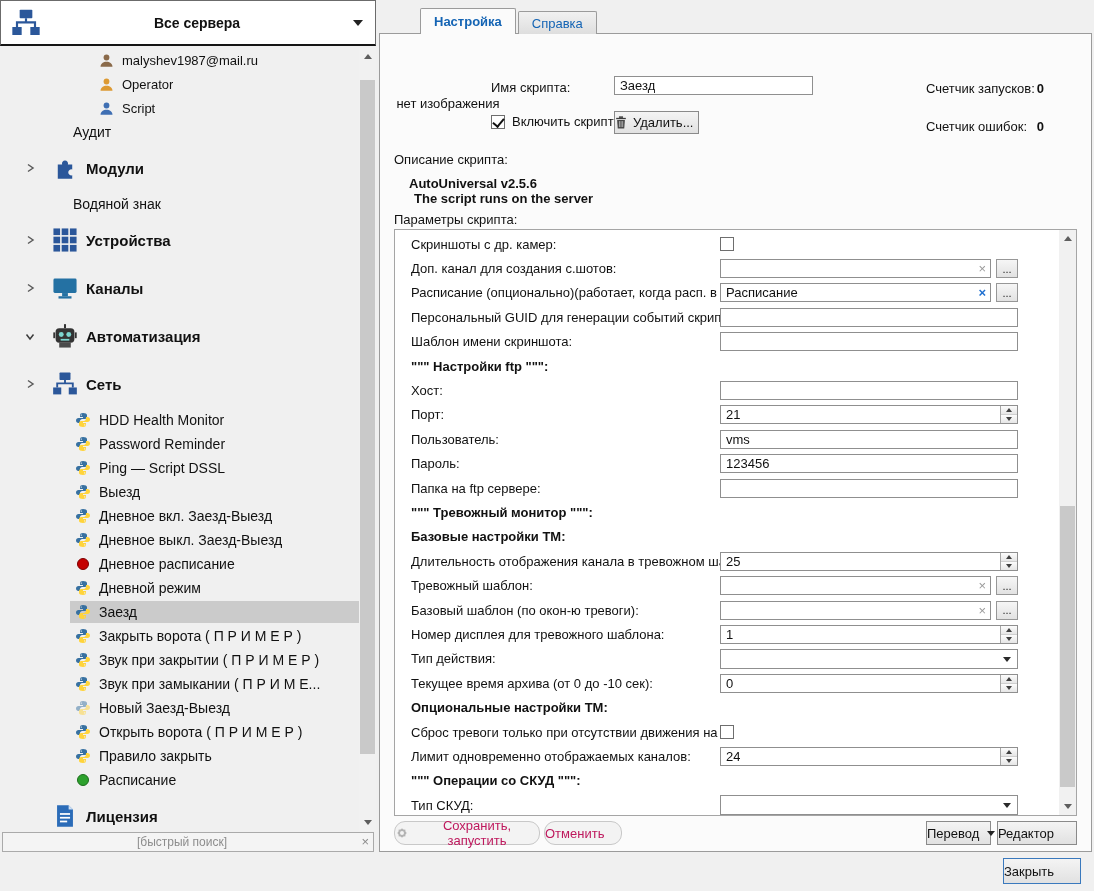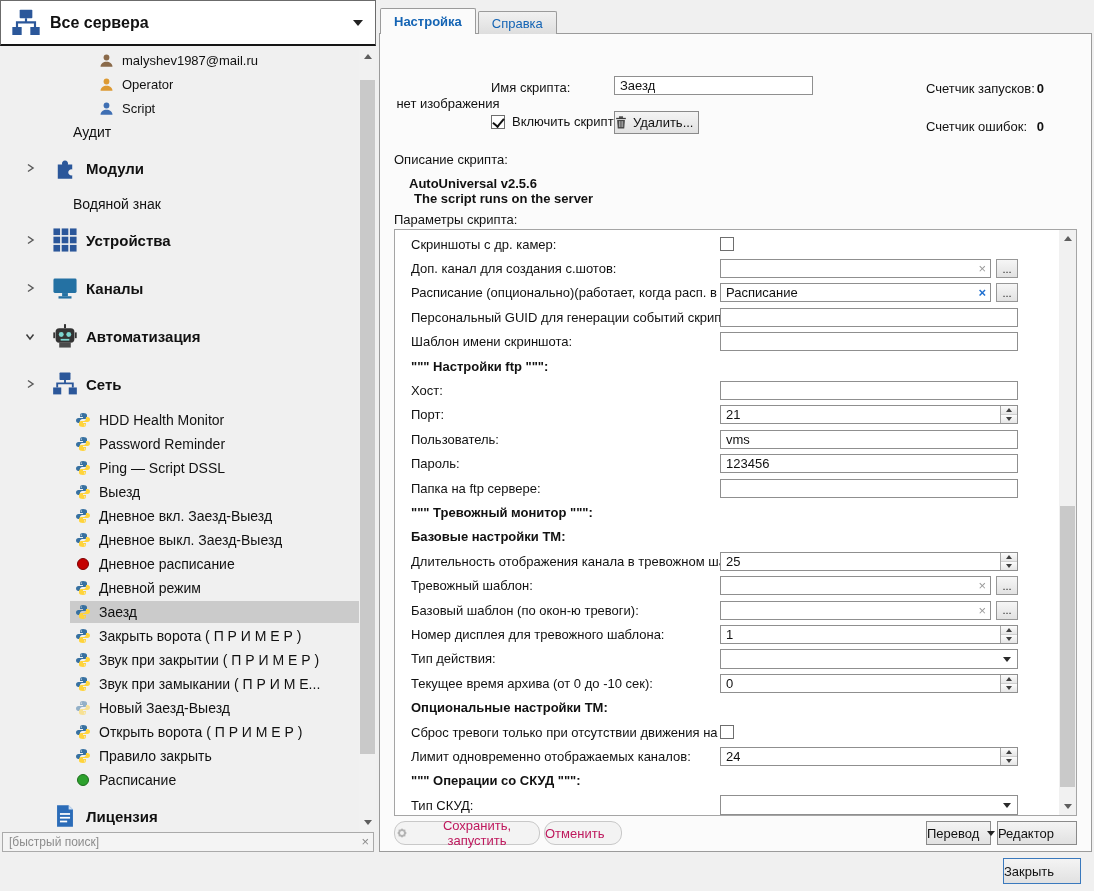--- a/index.html
+++ b/index.html
@@ -6,21 +6,21 @@
   html,body { width:1094px; height:891px; }
   body { font-family:"Liberation Sans", sans-serif; font-size:13px; color:#111; }
   .app { position:relative; width:1094px; height:891px; background:#f0f0f0; overflow:hidden; }
 
   
   .sidebar { position:absolute; left:0; top:0; width:376px; height:891px; }
   .server-combo { position:absolute; left:0; top:0; width:376px; height:46px; background:#fff;
     border:1px solid #6b6b6b; border-bottom:2px solid #151515; display:flex; align-items:center;
     padding:0 12px 0 10px; gap:9px; cursor:default; }
   .server-combo .hicon svg { width:30px; height:30px; display:block; }
-  .htitle { font-size:16px; font-weight:bold; flex:1; white-space:nowrap; }
+  .htitle { font-size:14px; font-weight:bold; flex:1; white-space:nowrap;text-align:center; }
   .combo-caret { width:0; height:0; border-left:5px solid transparent; border-right:5px solid transparent; border-top:6px solid #222; }
 
   .tree { position:absolute; left:0; top:48px; width:359px; height:783px; overflow:hidden; }
   .trow { display:flex; align-items:center; cursor:default;text-align:right; }
   .trow.user  { height:24px; padding-left:94px; font-size:13px; }
   .trow.plain { height:24px; padding-left:68px; font-size:14px; }
   .trow.child { height:24px; padding-left:70px; font-size:14px; }
   .trow.cat   { height:48px; padding-left:24px; font-size:15px; font-weight:bold; }
   .tinner { display:flex; align-items:center; gap:8px; flex:1; height:22px; padding:0 5px; min-width:0; }
   .trow.cat .tinner { height:32px; }
@@ -38,29 +38,29 @@
   .tree-scroll { left:359px; top:48px; width:17px; height:783px; }
   .sb-btn { position:absolute; left:0; right:0; height:17px; display:flex; align-items:center; justify-content:center; background:#f1f1f1; }
   .sb-btn.up { top:0; } .sb-btn.down { bottom:0; }
   .sb-btn.up::after { content:''; width:0; height:0; border:4px solid transparent; border-bottom:5px solid #5e5e5e; margin-top:-4px; }
   .sb-btn.down::after { content:''; width:0; height:0; border:4px solid transparent; border-top:5px solid #5e5e5e; margin-bottom:-4px; }
   .sb-track { position:absolute; left:0; right:0; top:17px; bottom:17px; }
   .sb-thumb { position:absolute; left:1px; right:1px; background:#c9c9c9; }
 
   .quick-search { position:absolute; left:2px; top:832px; width:372px; height:20px; }
   .quick-search input { width:100%; height:100%; border:1px solid #aaa; background:#f4f4f4; font-family:inherit;
-    font-size:12px; color:#444; padding:0 18px 0 6px; outline:none; }
+    font-size:12px; color:#444; padding:0 18px 0 6px; outline:none;text-align:center; }
   .quick-search input::placeholder { color:#8d8d8d; opacity:1; }
   .quick-search .clear-x { position:absolute; right:5px; top:2px; color:#8a8a8a; font-size:13px; cursor:default; }
 
   
   .tabs { position:absolute; left:380px; top:8px; display:flex; align-items:flex-end; z-index:3; }
   .tab { padding:0 13px; display:flex; align-items:center; color:#1464b4; font-size:13px;
     border:1px solid #9b9b9b; border-bottom:none; border-radius:2px 2px 0 0; margin-right:2px; cursor:default; }
-  .tab.active { height:26px; background:#fbfbfb; font-weight:bold; }
+  .tab.active { height:26px; background:#fbfbfb; font-weight:bold;margin-left:40px; }
   .tab.inactive { height:23px; background:linear-gradient(#f1f1f1,#dedede); }
 
   
   .panel { position:absolute; left:379px; top:33px; width:713px; height:819px; background:#fbfbfb; border:1px solid #9b9b9b; z-index:1; }
   .lbl { position:absolute; font-size:13px; white-space:nowrap; }
   .no-image { position:absolute; left:16px; top:46px; width:104px; text-align:center; font-size:13px; line-height:15px;margin-top:16px; }
   .name-lbl { left:111px; top:46px; }
   .tinput { position:relative; height:19px; background:#fff; border:1px solid #8f8f8f; display:flex; align-items:center; padding:0 5px; font-size:13px; }
   .name-input { position:absolute; left:234px; top:42px; width:199px; }
   .counter { position:absolute; width:118px; display:flex; justify-content:space-between; font-size:13px; white-space:nowrap; }

